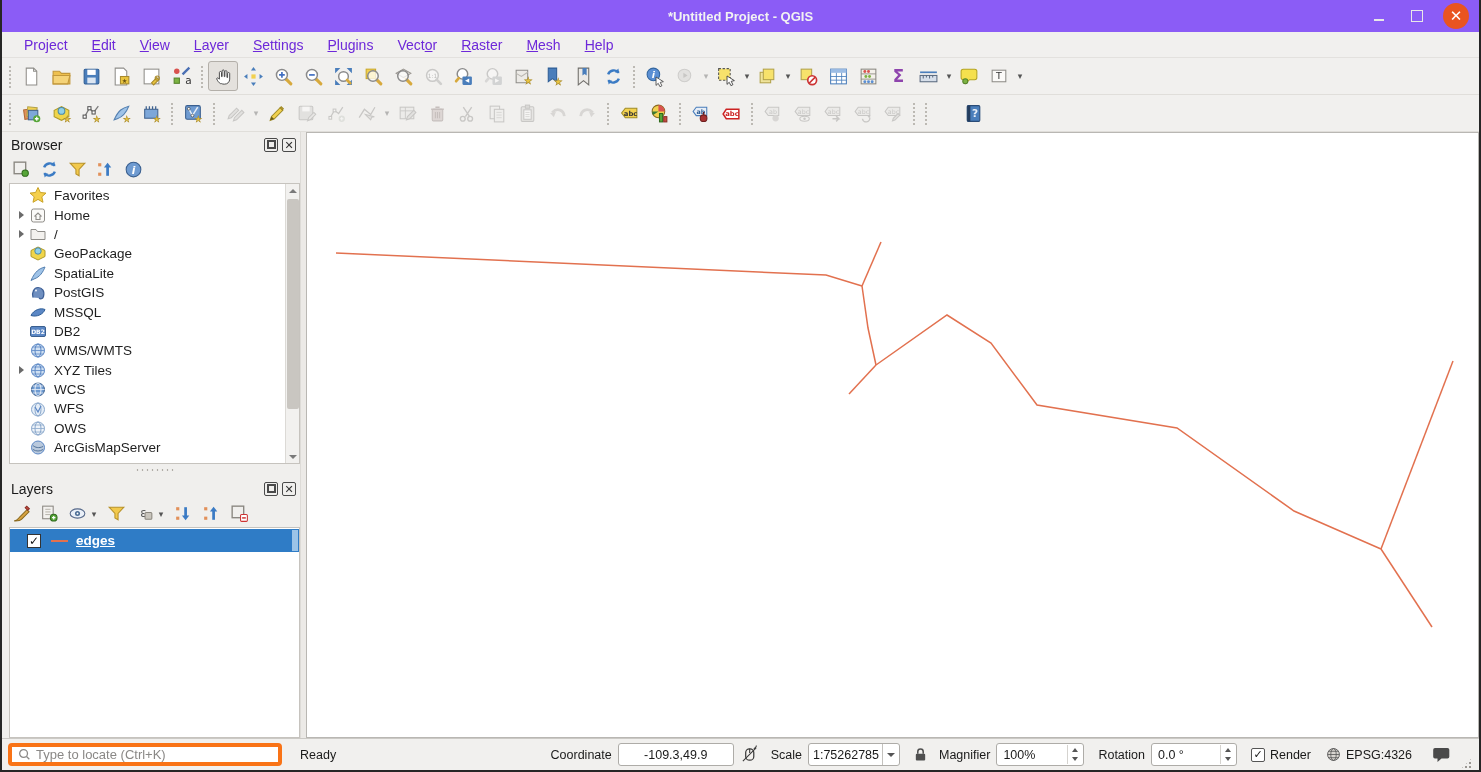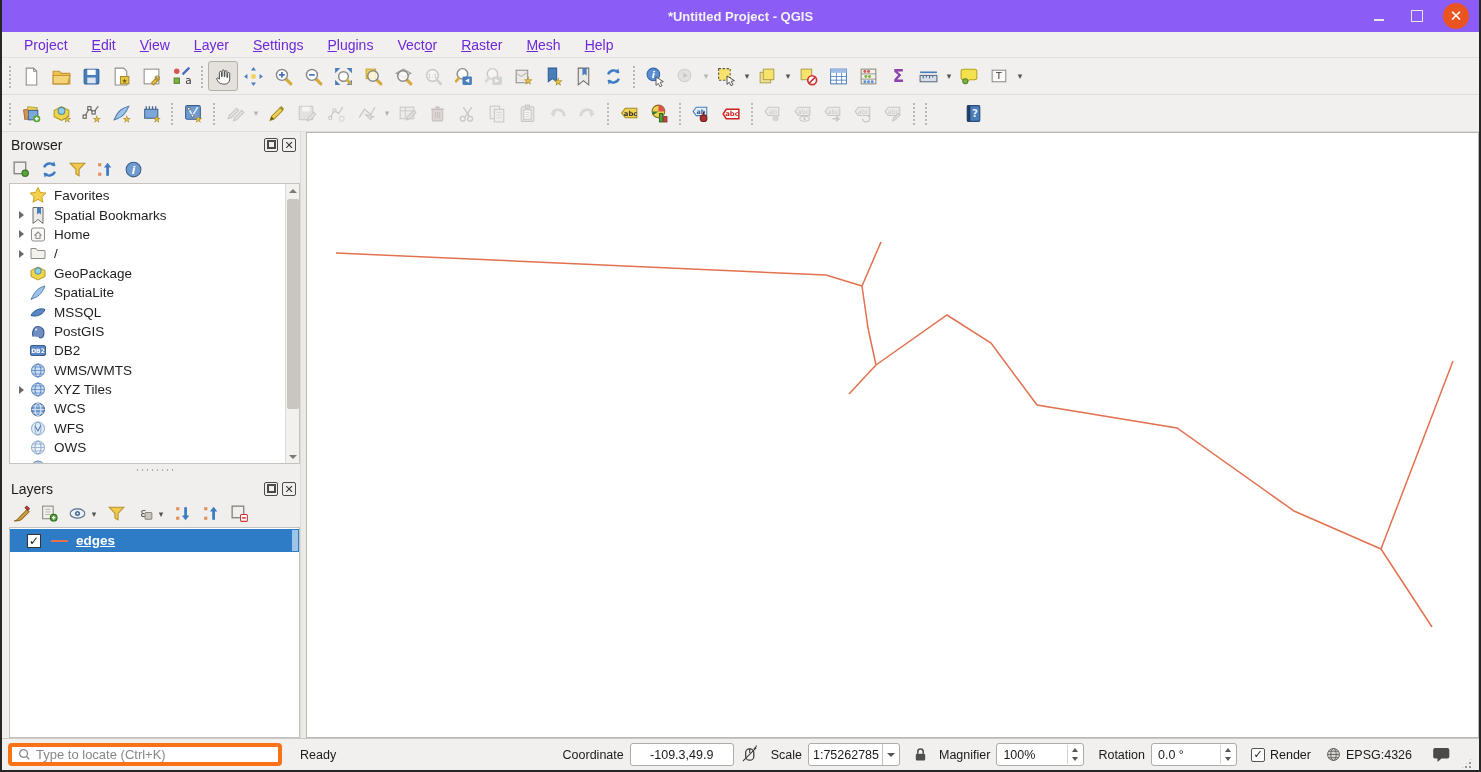--- a/index.html
+++ b/index.html
@@ -71,21 +71,21 @@
   .cbx { width:14px; height:14px; background:#fff; border:1px solid #333; margin-left:17px; display:flex; align-items:center; justify-content:center; color:#111; font-size:12px; font-weight:bold; }
   .layer-swatch { width:17px; height:0; border-top:2px solid #e2714f; margin:0 8px 0 10px; }
   .layer-name { font-weight:bold; text-decoration:underline; font-size:13.5px; }
 
   
   .statusbar { height:32px; flex:0 0 auto; background:#f1f0ee; border-top:1px solid #cbc9c5; display:flex; align-items:center; padding:0 6px; gap:6px; font-size:12.5px; color:#1a1a1a; }
   .locator { width:274px; height:23px; background:#fff; border:4px solid #f97316; border-radius:4px; display:flex; align-items:center; padding:0 6px; gap:5px; flex:0 0 auto; }
   .locator .ph { color:#8a8886; font-size:13px; }
   .sb-label { white-space:nowrap; }
   .sb-input { height:23px; background:#fff; border:1px solid #aeaca8; border-radius:3px; display:flex; align-items:center; justify-content:center; padding:0 6px; }
-  .coord-input { width:104px; }
+  .coord-input { width:116px; }
   .scale-combo { width:92px; justify-content:flex-end; position:relative; padding-right:20px; }
   .combo-arrow { position:absolute; right:0; top:0; bottom:0; width:17px; border-left:1px solid #c4c2be; display:flex; align-items:center; justify-content:center; }
   .combo-arrow::after { content:""; width:0; height:0; border-top:4px solid #555; border-left:4px solid transparent; border-right:4px solid transparent; }
   .spin { position:relative; padding-right:18px; justify-content:flex-start; }
   .mag-spin { width:88px; }
   .rot-spin { width:86px; }
   .spin-btns { position:absolute; right:1px; top:1px; bottom:1px; width:15px; display:flex; flex-direction:column; border-left:1px solid #d5d3cf; }
   .spin-btns div { flex:1; display:flex; align-items:center; justify-content:center; }
   .spin-up::after { content:""; width:0; height:0; border-bottom:4px solid #555; border-left:3.5px solid transparent; border-right:3.5px solid transparent; }
   .spin-down::after { content:""; width:0; height:0; border-top:4px solid #555; border-left:3.5px solid transparent; border-right:3.5px solid transparent; }
@@ -610,44 +610,32 @@
                 </svg>
               </span>
               <span class="tree-label">Favorites</span>
             </div>
           <div class="tree-row">
               <span class="expander">
                 <span class="tri"></span>
               </span>
               <span class="tree-ico">
                 <svg class="ico" viewBox="0 0 20 20">
-                  <path d="M5 2h10v16l-5-4-5 4z" fill="#eceae6" stroke="#6f6d69"></path>
-                  <path d="M9 2h4v7l-2-1.5L9 9z" fill="#4a7ebb"></path>
-                </svg>
-              </span>
-              <span class="tree-label">Spatial Bookmarks</span>
+                  <rect x="3.5" y="3.5" width="13" height="13" rx="2" fill="#fbfaf8" stroke="#8f8d89"></rect>
+                  <path d="M6.5 11l3.5-3.5L13.5 11M8 10.5V14h4v-3.5" fill="none" stroke="#8f8d89" stroke-width="1.1"></path>
+                </svg>
+              </span>
+              <span class="tree-label">Home</span>
             </div>
           <div class="tree-row">
               <span class="expander">
                 <span class="tri"></span>
               </span>
               <span class="tree-ico">
                 <svg class="ico" viewBox="0 0 20 20">
-                  <rect x="3.5" y="3.5" width="13" height="13" rx="2" fill="#fbfaf8" stroke="#8f8d89"></rect>
-                  <path d="M6.5 11l3.5-3.5L13.5 11M8 10.5V14h4v-3.5" fill="none" stroke="#8f8d89" stroke-width="1.1"></path>
-                </svg>
-              </span>
-              <span class="tree-label">Home</span>
-            </div>
-          <div class="tree-row">
-              <span class="expander">
-                <span class="tri"></span>
-              </span>
-              <span class="tree-ico">
-                <svg class="ico" viewBox="0 0 20 20">
                   <path d="M3 5h5l1.5 2H17v8H3z" fill="#f3f1ee" stroke="#8f8d89"></path>
                 </svg>
               </span>
               <span class="tree-label">/</span>
             </div>
           <div class="tree-row">
               <span class="expander none"></span>
               <span class="tree-ico">
                 <svg class="ico" viewBox="0 0 20 20">
                   <path d="M3 7l7-3.5L17 7v6l-7 3.5L3 13z" fill="#f0d54a" stroke="#b09a28"></path>
@@ -662,34 +650,34 @@
                 <svg class="ico" viewBox="0 0 20 20">
                   <path d="M3 17C7 8 11 5 17 3.5 15 8.5 12 13.5 6 15.5z" fill="#9fc3e8" stroke="#5580b0"></path>
                 </svg>
               </span>
               <span class="tree-label">SpatiaLite</span>
             </div>
           <div class="tree-row">
               <span class="expander none"></span>
               <span class="tree-ico">
                 <svg class="ico" viewBox="0 0 20 20">
-                  <path d="M3 13c2.5-5.5 9.5-8 14-6-1.5 4.5-8 8-14 6z" fill="#5b87c5" stroke="#2f5e96"></path>
-                </svg>
-              </span>
-              <span class="tree-label">MSSQL</span>
-            </div>
-          <div class="tree-row">
-              <span class="expander none"></span>
-              <span class="tree-ico">
-                <svg class="ico" viewBox="0 0 20 20">
                   <path d="M5 15c-1.5-5 1-10 5-10s7 3.5 5.5 9c-.7 2.6-3.2 2.8-4.5 1.5" fill="#6f8fc0" stroke="#3d5f96" stroke-width="1.2"></path>
                   <circle cx="8" cy="8" r=".9" fill="#fff"></circle>
                 </svg>
               </span>
               <span class="tree-label">PostGIS</span>
+            </div>
+          <div class="tree-row">
+              <span class="expander none"></span>
+              <span class="tree-ico">
+                <svg class="ico" viewBox="0 0 20 20">
+                  <path d="M3 13c2.5-5.5 9.5-8 14-6-1.5 4.5-8 8-14 6z" fill="#5b87c5" stroke="#2f5e96"></path>
+                </svg>
+              </span>
+              <span class="tree-label">MSSQL</span>
             </div>
           <div class="tree-row">
               <span class="expander none"></span>
               <span class="tree-ico">
                 <svg class="ico" viewBox="0 0 20 20">
                   <rect x="2.5" y="5" width="15" height="10" rx="1.5" fill="#5b87c5" stroke="#3a5f8f"></rect>
                   <text x="10" y="12.8" font-size="6" font-weight="bold" text-anchor="middle" fill="#fff">DB2</text>
                 </svg>
               </span>
               <span class="tree-label">DB2</span>

